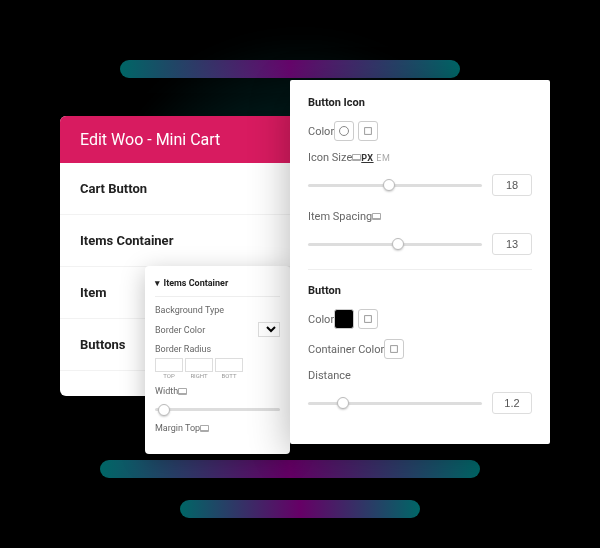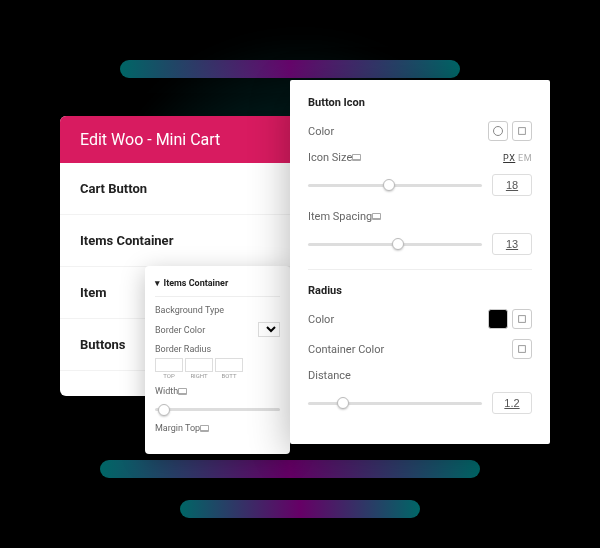--- a/index.html
+++ b/index.html
@@ -99,27 +99,27 @@
     background: #fff;
     border-radius: 2px;
     box-shadow: 0 10px 40px rgba(0,0,0,.3);
     z-index: 4;
     padding: 16px 18px;
     font-size: 11px;
     color: #666;
     margin-left: 20px;
   }
   .sect-title { font-weight:700; color:#222; font-size:11px; margin-bottom:12px; }
-  .ctl-row { display:flex; justify-content:space-between; align-items:center; margin: 10px 0; }
+  .ctl-row { display:flex; align-items:center; margin: 10px 0; }
   .ctl-label { display:flex; align-items:center; }
   .units { font-size:9px; color:#aaa; letter-spacing:.5px;}
-  .units .active { color:#333; text-decoration:underline; }
+  .units .active { color:#333; text-decoration:underline;font-weight:bold; }
   .slider-row { display:flex; align-items:center; gap:10px; margin:6px 0 14px; }
   .slider-row input[type=range] { flex:1; }
-  .num-box { width:40px; height:22px; border:1px solid #ddd; border-radius:3px; text-align:center; font-size:11px; color:#555; background:#fff;text-decoration:underline; }
+  .num-box { width:40px; height:22px; border:1px solid #ddd; border-radius:3px; text-align:center; font-size:11px; color:#555; background:#fff; }
   .swatch { width:20px; height:20px; border:1px solid #ccc; border-radius:3px; display:inline-flex; align-items:center; justify-content:center; font-size:11px; color:#888;}
   .swatch-group { display:flex; gap:4px; }
   .swatch.black { background:#000; }
   .swatch.empty { background:#fff; }
   hr.sep { border:none; border-top:1px solid #eee; margin:14px 0; }
 
   input[type=range]{ -webkit-appearance:none; height:3px; background:#ddd; border-radius:2px; }
   input[type=range]::-webkit-slider-thumb{ -webkit-appearance:none; width:12px;height:12px;border-radius:50%;background:#fff;border:1px solid #bbb; box-shadow:0 1px 2px rgba(0,0,0,.2);}
 </style>
 </head>
@@ -223,21 +223,21 @@
         <span class="resp-icon"></span>
       </span>
   </div>
   <div class="slider-row">
     <input type="range" min="0" max="100" value="52" style="">
     <input class="num-box" value="13" style="">
   </div>
 
   <hr class="sep">
 
-  <div class="sect-title">Radius</div>
+  <div class="sect-title">Button</div>
 
   <div class="ctl-row">
     <span>Color</span>
     <span class="swatch-group">
       <span class="swatch black"></span>
       <span class="swatch">
         <svg width="10" height="10" viewBox="0 0 24 24" fill="none" stroke="#888" stroke-width="2">
             <rect x="4" y="4" width="16" height="16"></rect>
           </svg>
       </span>

